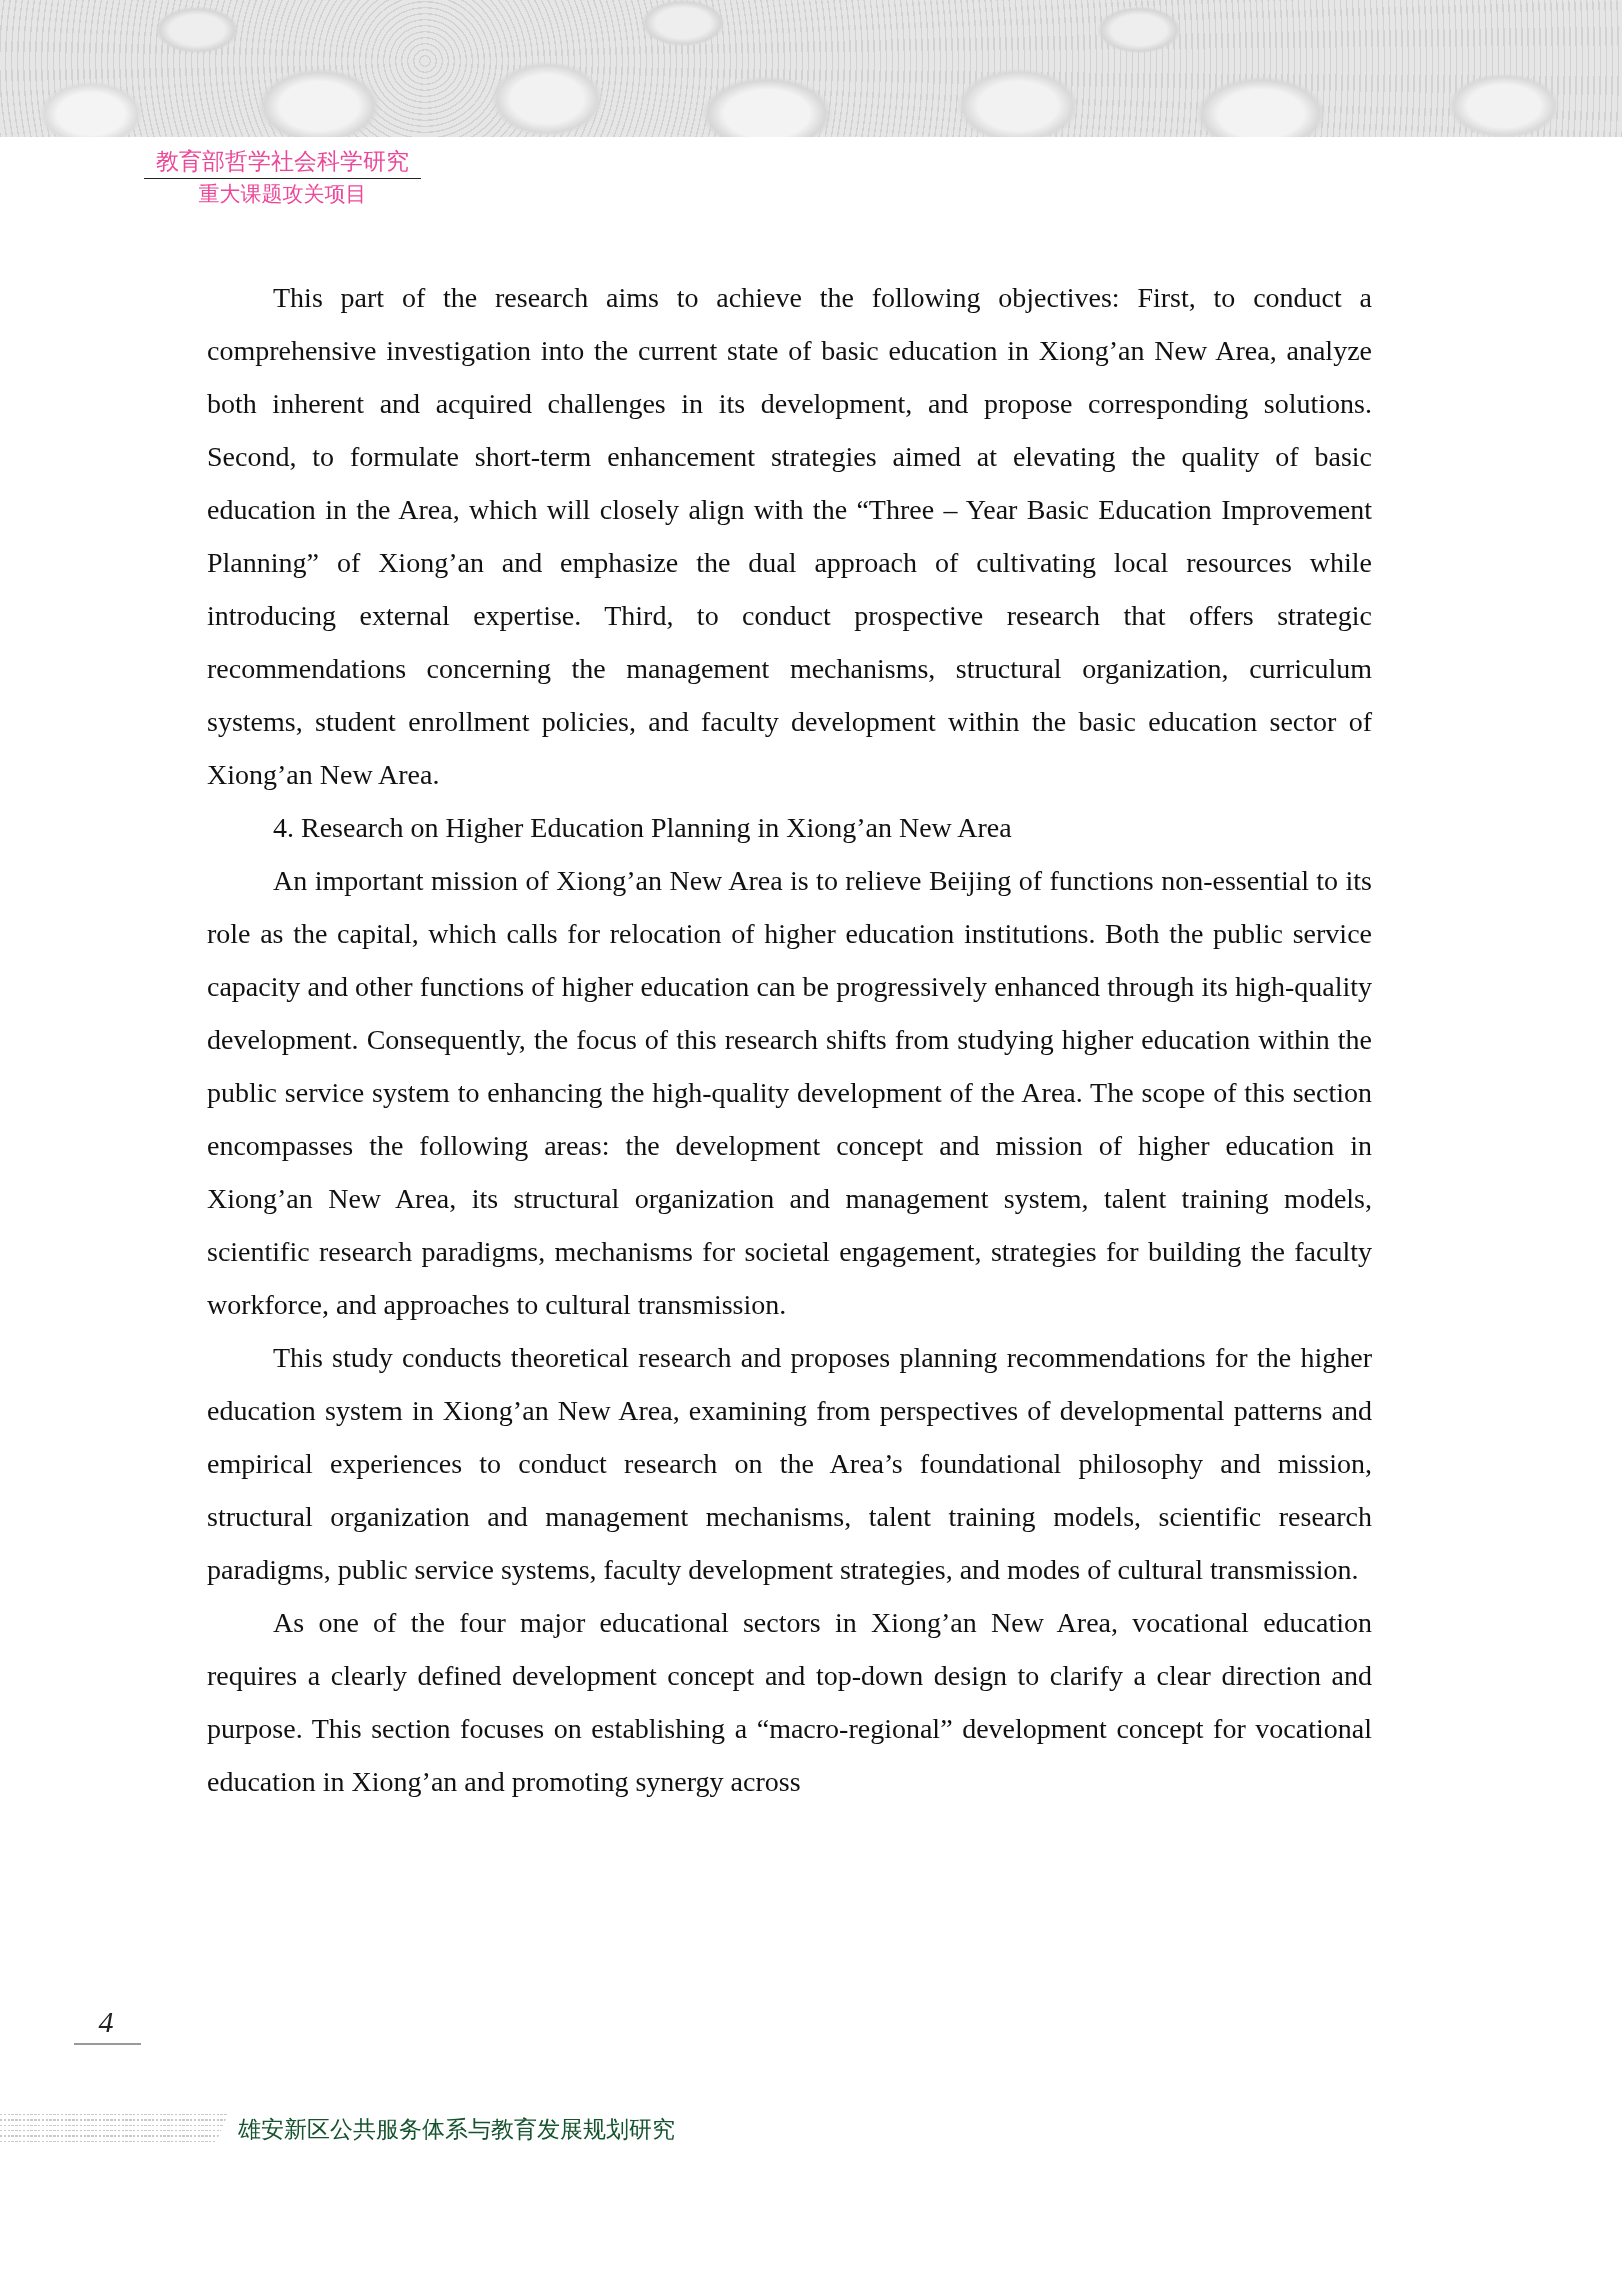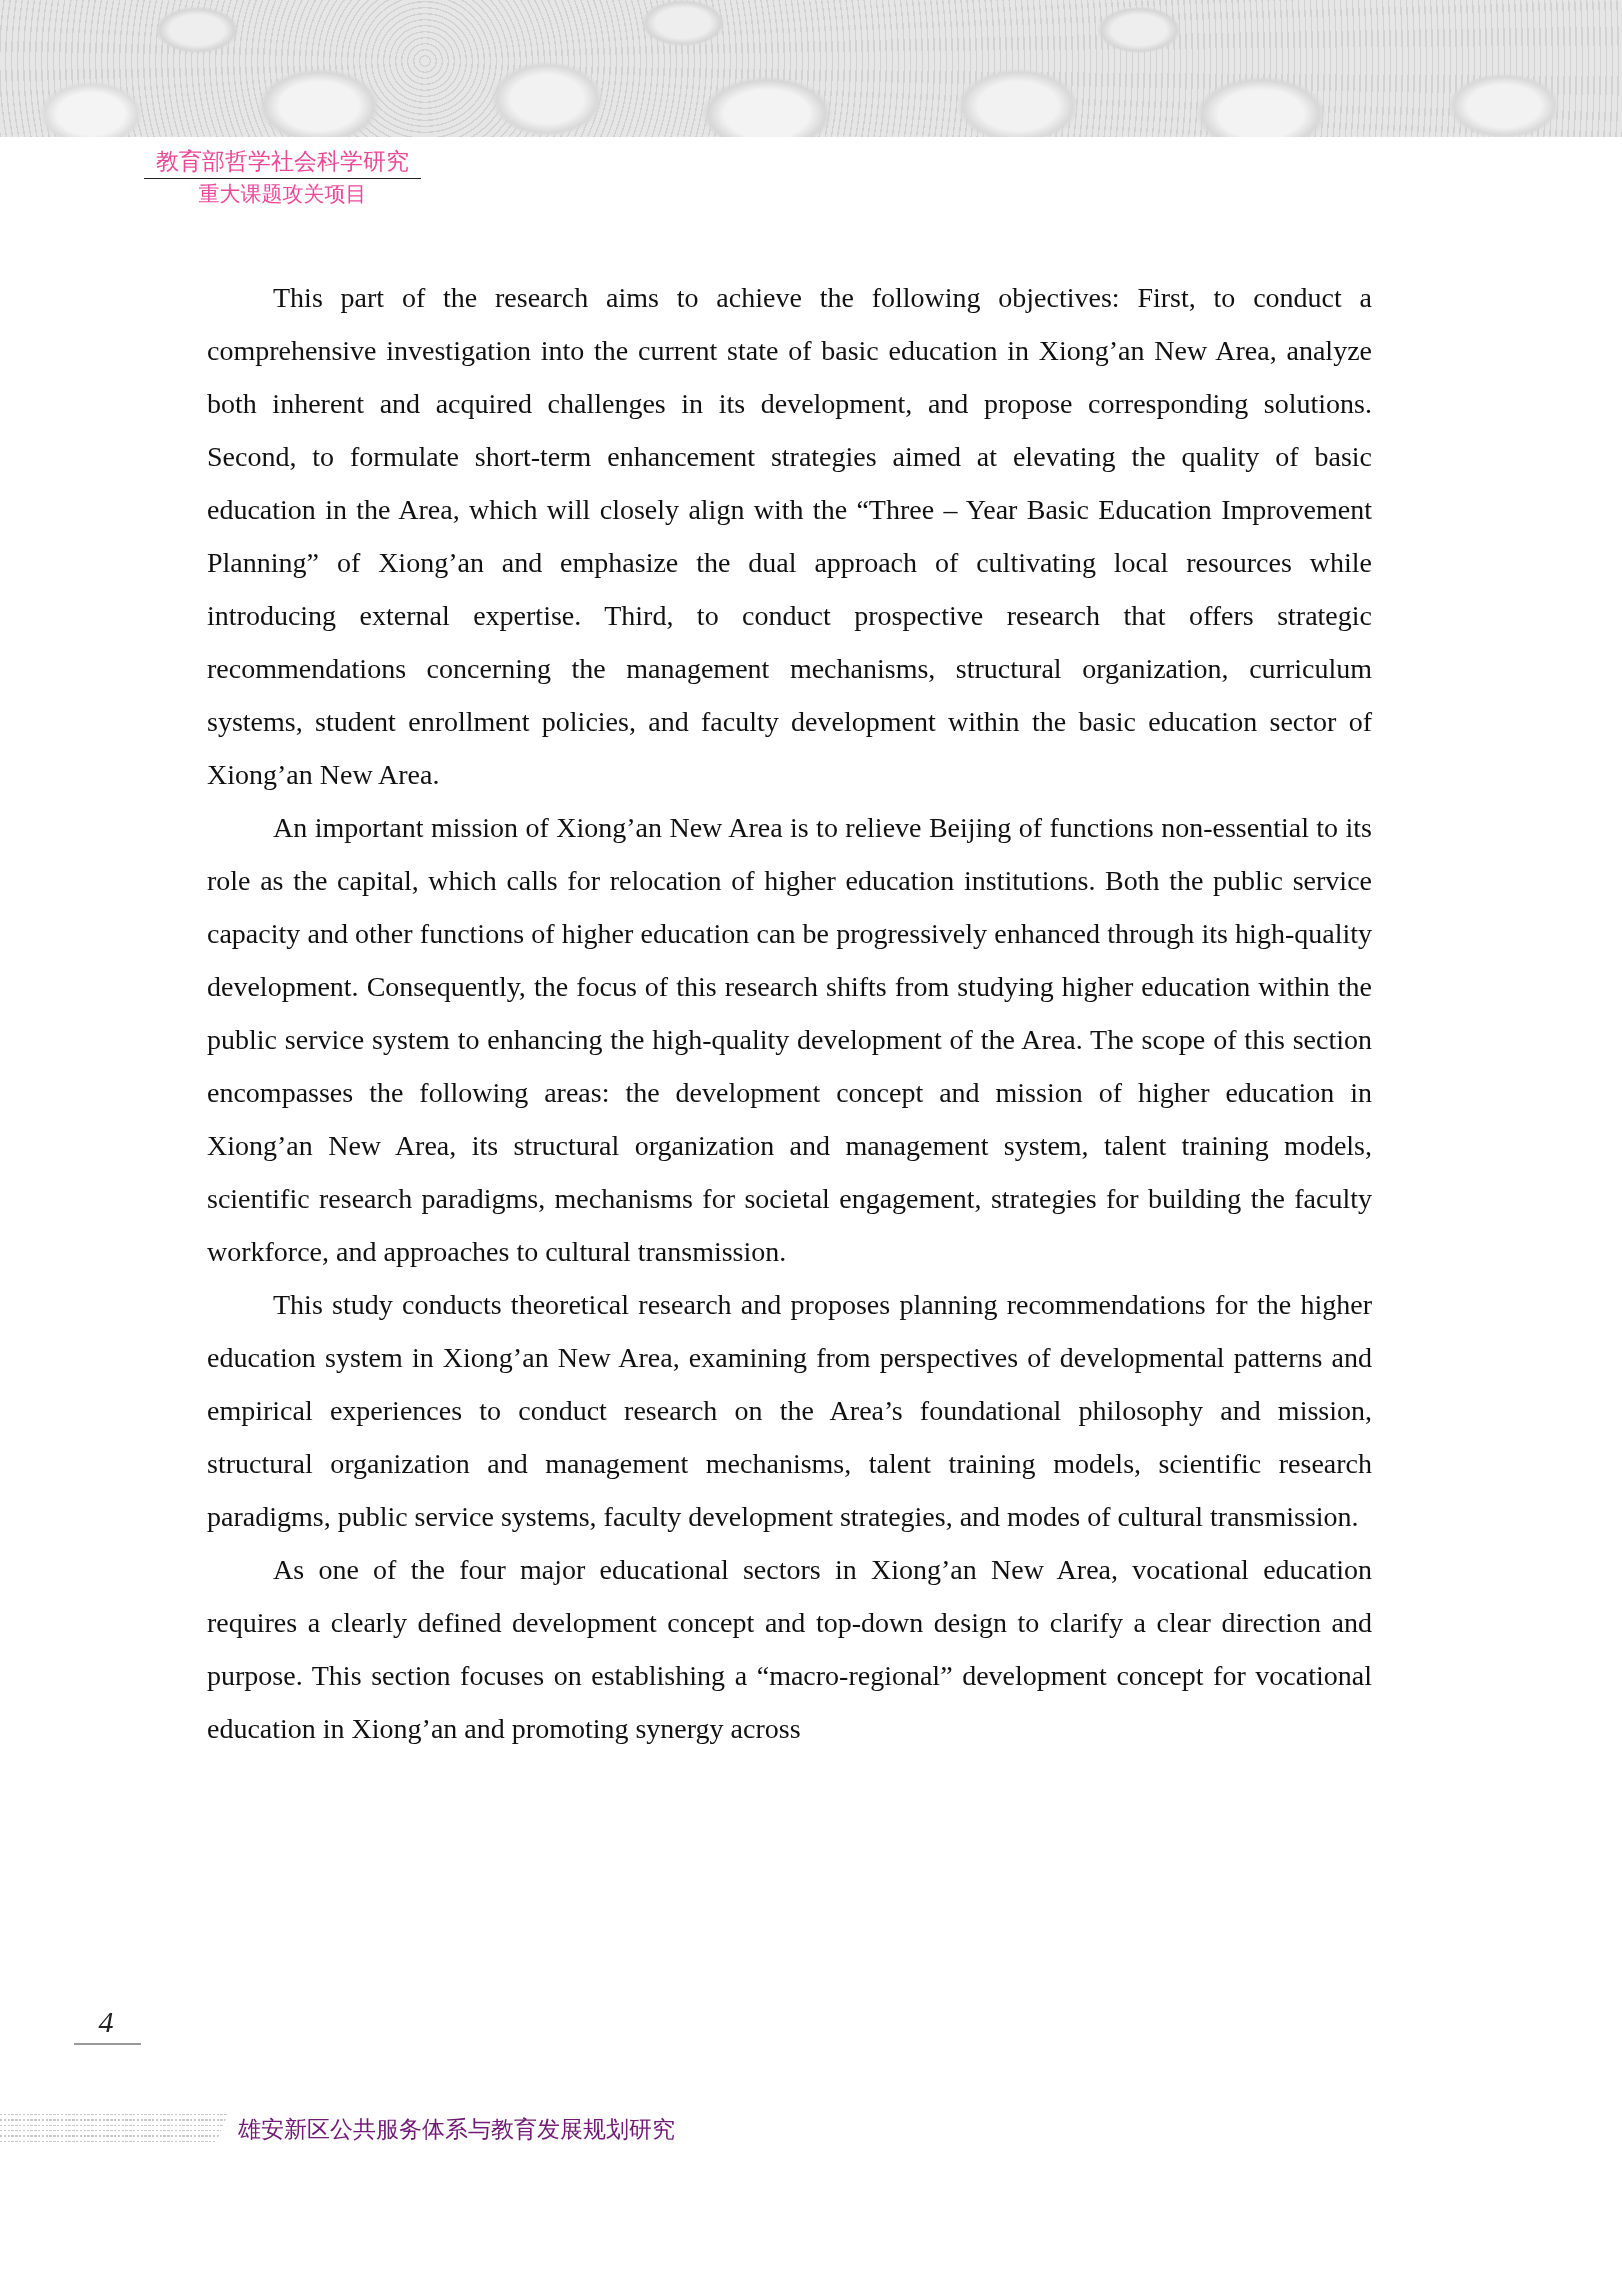--- a/index.html
+++ b/index.html
@@ -59,35 +59,36 @@
     .footer-dots {
       position: absolute; left: 0; top: 2114px; width: 228px; height: 32px;
       background-image: repeating-linear-gradient(to bottom, #c8c8c8 0 1.5px, transparent 1.5px 5.3px);
       -webkit-mask-image: repeating-linear-gradient(to right, #000 0 2.3px, transparent 2.3px 3.8px);
       mask-image: repeating-linear-gradient(to right, #000 0 2.3px, transparent 2.3px 3.8px);
       clip-path: polygon(0 0, 100% 0, 94% 100%, 0 100%);
     }
     .footer-title {
       position: absolute; left: 238px; top: 2113px;
       font-family: "DejaVu Sans", sans-serif;
-      font-size: 23px; line-height: 33px; color: #701a75; white-space: nowrap;
+      font-size: 23px; line-height: 33px; color: #14532d; white-space: nowrap;
     }
   </style>
 </head>
 <body>
 
 <div class="cloud-band"></div>
 
 <div class="series-header">
   <div class="line1">教育部哲学社会科学研究</div>
   <div class="line2">重大课题攻关项目</div>
 </div>
 
 <div class="body-text">
   <p class="indent">This part of the research aims to achieve the following objectives: First, to conduct a comprehensive investigation into the current state of basic education in Xiong’an New Area, analyze both inherent and acquired challenges in its development, and propose corresponding solutions. Second, to formulate short-term enhancement strategies aimed at elevating the quality of basic education in the Area, which will closely align with the “Three – Year Basic Education Improvement Planning” of Xiong’an and emphasize the dual approach of cultivating local resources while introducing external expertise. Third, to conduct prospective research that offers strategic recommendations concerning the management mechanisms, structural organization, curriculum systems, student enrollment policies, and faculty development within the basic education sector of Xiong’an New Area.</p>
+  <p class="heading">4. Research on Higher Education Planning in Xiong’an New Area</p>
   <p class="indent">An important mission of Xiong’an New Area is to relieve Beijing of functions non-essential to its role as the capital, which calls for relocation of higher education institutions. Both the public service capacity and other functions of higher education can be progressively enhanced through its high-quality development. Consequently, the focus of this research shifts from studying higher education within the public service system to enhancing the high-quality development of the Area. The scope of this section encompasses the following areas: the development concept and mission of higher education in Xiong’an New Area, its structural organization and management system, talent training models, scientific research paradigms, mechanisms for societal engagement, strategies for building the faculty workforce, and approaches to cultural transmission.</p>
   <p class="indent">This study conducts theoretical research and proposes planning recommendations for the higher education system in Xiong’an New Area, examining from perspectives of developmental patterns and empirical experiences to conduct research on the Area’s foundational philosophy and mission, structural organization and management mechanisms, talent training models, scientific research paradigms, public service systems, faculty development strategies, and modes of cultural transmission.</p>
   <p class="indent">As one of the four major educational sectors in Xiong’an New Area, vocational education requires a clearly defined development concept and top-down design to clarify a clear direction and purpose. This section focuses on establishing a “macro-regional” development concept for vocational education in Xiong’an and promoting synergy across</p>
 </div>
 
 <div class="page-number">4</div>
 <div class="page-number-rule"></div>
 
 <div class="footer-dots"></div>
 <div class="footer-title">雄安新区公共服务体系与教育发展规划研究</div>

